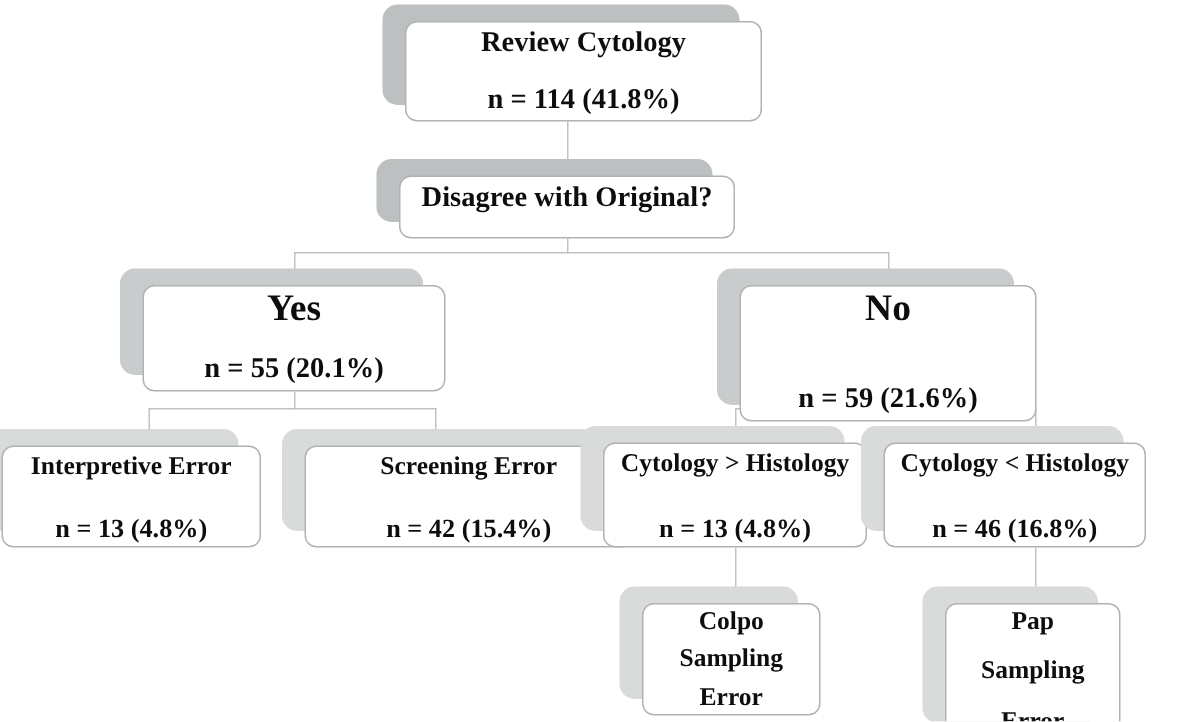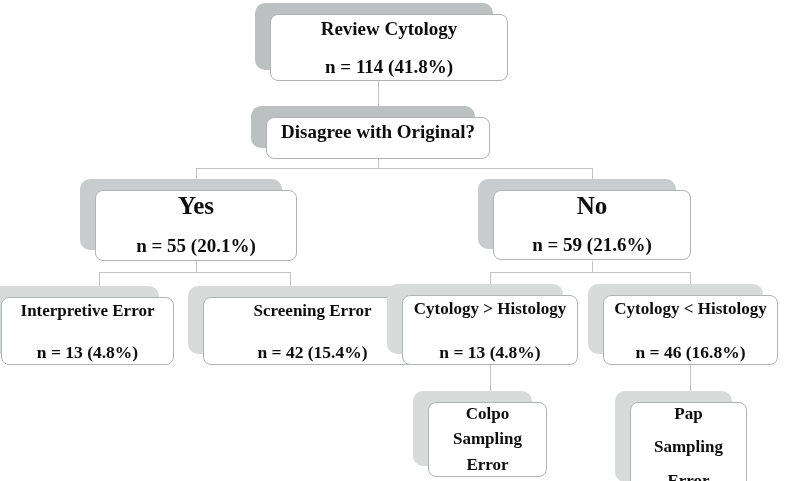--- a/index.html
+++ b/index.html
@@ -84,21 +84,21 @@
   </div>
 
   <div class="node n-lg" style="left:95px;top:190px;width:202px;height:71px;">
     <div class="shadow sh-mid"></div>
     <div class="box">
       <div class="title">Yes</div>
       <div class="stat">n = 55 (20.1%)</div>
     </div>
   </div>
 
-  <div class="node n-lg" style="left:493px;top:190px;width:198px;height:70px;">
+  <div class="node n-lg" style="left:493px;top:190px;width:198px;height:91px;">
     <div class="shadow sh-mid"></div>
     <div class="box">
       <div class="title">No</div>
       <div class="stat">n = 59 (21.6%)</div>
     </div>
   </div>
 
   <div class="node n-sm" style="left:1px;top:297px;width:173px;height:68px;">
     <div class="shadow sh-light"></div>
     <div class="box">
@@ -116,21 +116,21 @@
   </div>
 
   <div class="node n-sm" style="left:402px;top:295px;width:176px;height:70px;">
     <div class="shadow sh-light"></div>
     <div class="box">
       <div class="title">Cytology &gt; Histology</div>
       <div class="stat">n = 13 (4.8%)</div>
     </div>
   </div>
 
-  <div class="node n-sm" style="left:603px;top:295px;width:175px;height:70px;">
+  <div class="node n-sm" style="left:589px;top:295px;width:175px;height:70px;">
     <div class="shadow sh-light"></div>
     <div class="box">
       <div class="title">Cytology &lt; Histology</div>
       <div class="stat">n = 46 (16.8%)</div>
     </div>
   </div>
 
   <div class="node n-xs" style="left:428px;top:402px;width:119px;height:75px;">
     <div class="shadow sh-light"></div>
     <div class="box">

